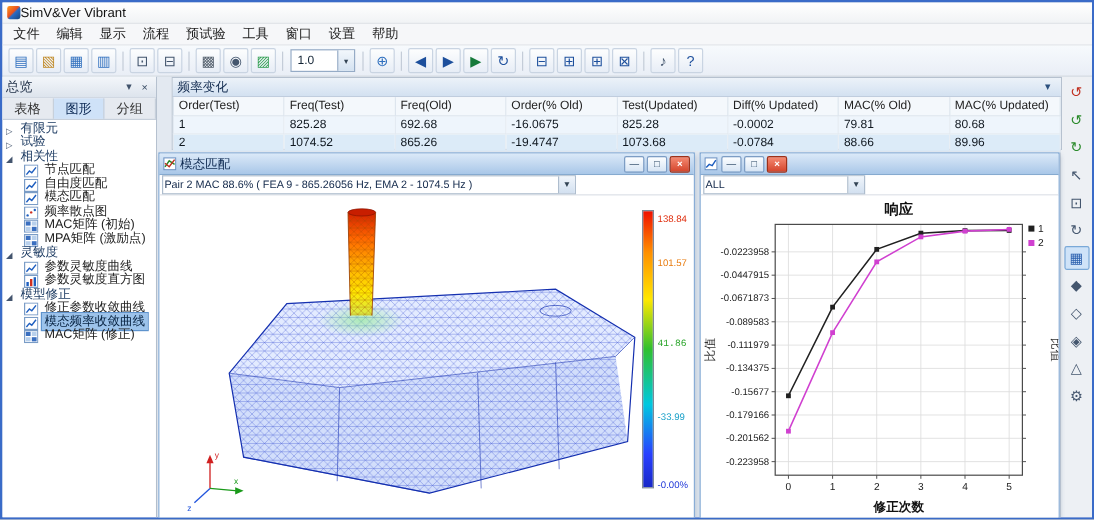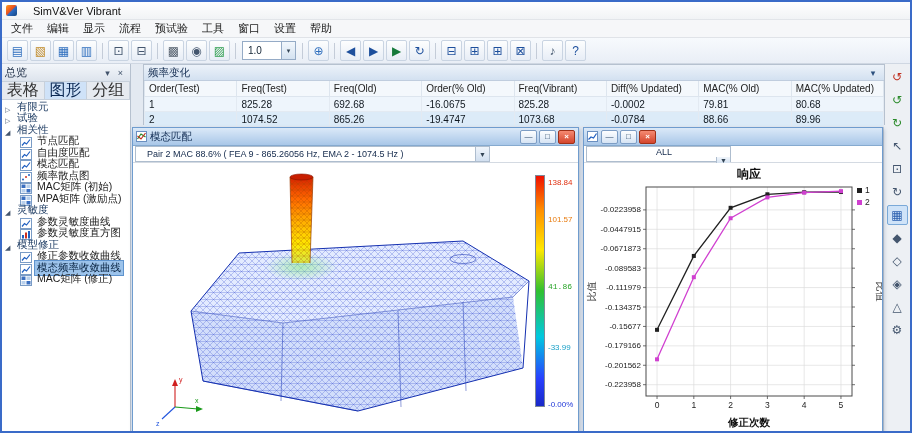--- a/index.html
+++ b/index.html
@@ -1,40 +1,40 @@
 <!DOCTYPE html>
 <html><head>
 <meta charset="utf-8">
 <style>
   html,body{margin:0;padding:0;}
   body{font-family:"Liberation Sans","DejaVu Sans",sans-serif;background:#8d99a8;}
   .app{width:912px;height:433px;box-sizing:border-box;border:2px solid #3a6bc8;background:#f0f0f0;position:relative;overflow:hidden;}
 
   
-  .titlebar{height:17px;background:linear-gradient(#ffffff,#f1f3f5);border-bottom:1px solid #e2e5e9;display:flex;align-items:center;gap:16px;padding:0 4px;}
+  .titlebar{height:17px;background:linear-gradient(#ffffff,#f1f3f5);border-bottom:1px solid #e2e5e9;display:flex;align-items:center;gap:0;padding:0 4px;}
   .app-icon{width:11px;height:11px;border-radius:2px;background:linear-gradient(135deg,#ff9a1a 0%,#e85020 45%,#2a6bc4 55%,#17457e 100%);flex:0 0 auto;}
   .title-text{font-size:11px;color:#111;}
   .menubar{height:17px;background:#f6f7f9;border-bottom:1px solid #e0e3e8;display:flex;align-items:center;padding-left:2px;}
   .menu-item{font-size:11px;color:#222;padding:0 7px;cursor:default;}
   .toolbar{height:25px;background:linear-gradient(#f7fafd,#e9eef6);border-bottom:1px solid #cfd7e2;display:flex;align-items:center;padding:0 4px;}
   .tb-btn{width:19px;height:19px;margin:0 1px;display:inline-flex;align-items:center;justify-content:center;font-size:12px;line-height:1;background:linear-gradient(#fdfefe,#e7edf6);border:1px solid #c9d4e2;border-radius:2px;}
   .tb-sep{width:1px;height:16px;background:#c4ccd8;margin:0 4px;display:inline-block;}
   .zoom-box{display:inline-flex;align-items:center;height:17px;border:1px solid #95abc6;background:#fff;margin:0 2px;}
   .zoom-value{font-size:10px;padding:0 5px;min-width:28px;color:#123;}
   .zoom-arrow{width:13px;height:100%;display:flex;align-items:center;justify-content:center;font-size:7px;color:#345;background:linear-gradient(#f2f7fc,#d4e2f1);border-left:1px solid #95abc6;}
 
   .main{display:flex;height:370px;}
 
   
   .sidebar{width:128px;flex:0 0 auto;background:#fff;border-right:1px solid #b6c1cf;display:flex;flex-direction:column;}
   .sb-header{height:17px;background:linear-gradient(#f3f6fa,#dde4ed);border-bottom:1px solid #c7d0db;display:flex;align-items:center;padding:0 3px;}
   .sb-title{flex:1;font-size:11px;color:#1c2c44;}
   .sb-hicon{width:13px;text-align:center;font-size:9px;color:#41536b;}
   .sb-tabs{display:flex;height:17px;background:#e6eaf0;border-bottom:1px solid #c7d0db;}
-  .sb-tab{flex:1;display:flex;align-items:center;justify-content:center;font-size:16px;color:#333;border-right:1px solid #c7d0db;}
+  .sb-tab{flex:1;display:flex;align-items:center;justify-content:center;font-size:11px;color:#333;border-right:1px solid #c7d0db;}
   .sb-tab.active{background:#cfe2f8;color:#0d2a55;}
   .tree{flex:1;overflow:hidden;padding-top:2px;}
   .tree-row{height:11.5px;display:flex;align-items:flex-end;font-size:10.5px;white-space:nowrap;}
   .tree-row.group{padding-left:3px;color:#17365e;}
   .tree-row.item{padding-left:18px;color:#1c1c1c;}
   .expander{width:10px;font-size:7px;color:#44556e;flex:0 0 auto;}
   .tree-icon{margin-right:3px;flex:0 0 auto;}
   .tree-label{padding:0 2px;}
   .tree-row.selected .tree-label{background:#9cc3eb;outline:1px solid #5e93cd;color:#06213f;}
 
@@ -52,24 +52,24 @@
 
   
   .mdi{position:absolute;background:#fff;border:1px solid #6f9cce;box-shadow:1px 2px 4px rgba(50,80,120,.three);box-shadow:1px 2px 4px rgba(50,80,120,.3);box-sizing:border-box;}
   .mdi-title{height:17px;background:linear-gradient(#dbe9f8,#a9c7e8);border-bottom:1px solid #86aacf;display:flex;align-items:center;gap:3px;padding:0 3px;}
   .mdi-title-text{flex:1;font-size:10.5px;color:#0e2950;}
   .mdi-icon{flex:0 0 auto;}
   .mdi-btns{display:flex;gap:2px;}
   .mdi-btn{width:15px;height:12px;border:1px solid #7d9dc4;border-radius:2px;background:linear-gradient(#fdfeff,#d6e4f4);font-size:8px;line-height:11px;text-align:center;color:#23405f;}
   .mdi-btn.close{background:linear-gradient(#f58a72,#d4452c);border-color:#9e3018;color:#fff;font-weight:bold;}
   .combo-bar{height:16px;background:#fff;border-bottom:1px solid #d4dae2;display:flex;align-items:center;padding-left:2px;}
-  .combo{display:flex;align-items:center;height:14px;border:1px solid #aebdce;background:#fff;font-size:9px;color:#12284a;padding-left:11px;}
+  .combo{display:flex;align-items:center;height:14px;border:1px solid #aebdce;background:#fff;font-size:9px;color:#12284a;padding-left:1px;}
   .combo-arrow{margin-left:auto;width:13px;height:100%;display:flex;align-items:center;justify-content:center;font-size:7px;color:#345;background:linear-gradient(#f0f5fb,#d2e0f0);border-left:1px solid #aebdce;}
   .pair-combo{width:342px;}
-  .all-combo{width:132px;flex-direction:column;}
+  .all-combo{width:132px;}
   .view3d{position:relative;width:445px;height:332px;background:#fff;overflow:hidden;}
   .colorbar{position:absolute;left:402px;top:12px;width:10px;height:232px;border:1px solid #7e8998;box-sizing:border-box;
     background:linear-gradient(180deg,#f01000 0%,#ff9000 15%,#ffe800 32%,#30c030 50%,#00c8e0 70%,#2840ff 88%,#1828c8 100%);}
   .cb-labels{position:absolute;left:415px;top:0;width:30px;height:100%;}
   .cb-label{position:absolute;left:0;font-size:8px;white-space:nowrap;}
   .chart-wrap{width:298px;height:270px;background:#fff;}
 
   
   .grid{stroke:#dcdcdc;stroke-width:0.7;}
   .axis{fill:none;stroke:#4a4a4a;stroke-width:1;}
@@ -276,21 +276,21 @@
           <span class="fp-title">频率变化</span>
           <span class="fp-btn">▾</span>
         </div>
         <table class="freq">
           <thead>
             <tr>
               <th>Order(Test)</th>
               <th>Freq(Test)</th>
               <th>Freq(Old)</th>
               <th>Order(% Old)</th>
-              <th>Freq(Vibrant)</th>
+              <th>Test(Updated)</th>
               <th>Diff(% Updated)</th>
               <th>MAC(% Old)</th>
               <th>MAC(% Updated)</th>
             </tr>
           </thead>
           <tbody>
               <tr class="r0">
                 <td>1</td>
                 <td>825.28</td>
                 <td>692.68</td>

